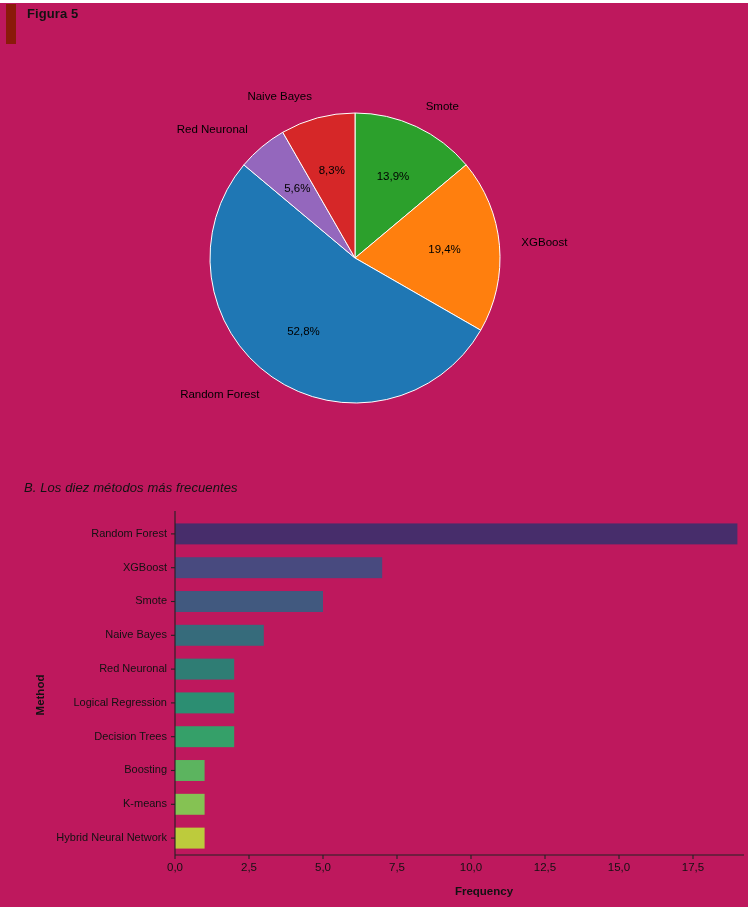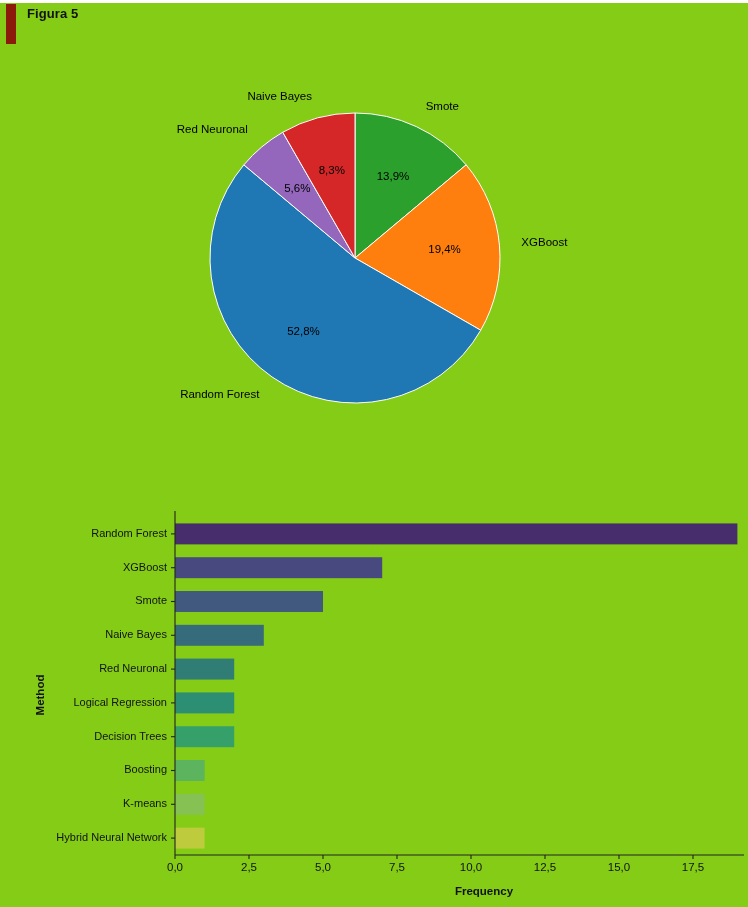--- a/index.html
+++ b/index.html
@@ -15,21 +15,21 @@
     overflow: hidden;
   }
 
   
   #figure-root {
     position: absolute;
     left: 0;
     top: 0;
     width: 748px;
     height: 907px;
-    background: #84cc16;
+    background: #be185d;
   }
   #top-white-strip {
     position: absolute;
     left: 0; top: 0;
     width: 748px; height: 3px;
     background: #ffffff;
   }
 
   
   #figure-header {
@@ -151,20 +151,21 @@
       <g id="pie-label-group">
           <text x="425.63007771324567" y="46.671244893044616" text-anchor="start" class="pie-lbl">Smote</text>
           <text x="521.3543127269098" y="183.32885017602592" text-anchor="start" class="pie-lbl">XGBoost</text>
           <text x="259.4038350257033" y="334.9320022573505" text-anchor="end" class="pie-lbl">Random Forest</text>
           <text x="247.74380691951046" y="69.99566786283853" text-anchor="end" class="pie-lbl">Red Neuronal</text>
           <text x="311.94616616825203" y="36.645212675953644" text-anchor="end" class="pie-lbl">Naive Bayes</text>
         </g>
     </svg>
   </div>
 
+  <div id="section-b-title">B. Los diez métodos más frecuentes</div>
 
   <div id="bar-panel">
     <svg id="bar-svg" width="748" height="402" viewBox="0 0 748 402">
       <g id="bars-group">
           <rect x="175" y="18.421999999999997" width="562.4" height="20.956" fill="#472d6b"></rect>
           <rect x="175" y="52.221999999999994" width="207.20000000000002" height="20.956" fill="#484a7f"></rect>
           <rect x="175" y="86.022" width="148" height="20.956" fill="#41597f"></rect>
           <rect x="175" y="119.82199999999999" width="88.80000000000001" height="20.956" fill="#366b7b"></rect>
           <rect x="175" y="153.62199999999999" width="59.2" height="20.956" fill="#2f7d74"></rect>
           <rect x="175" y="187.42199999999997" width="59.2" height="20.956" fill="#2c8e72"></rect>

